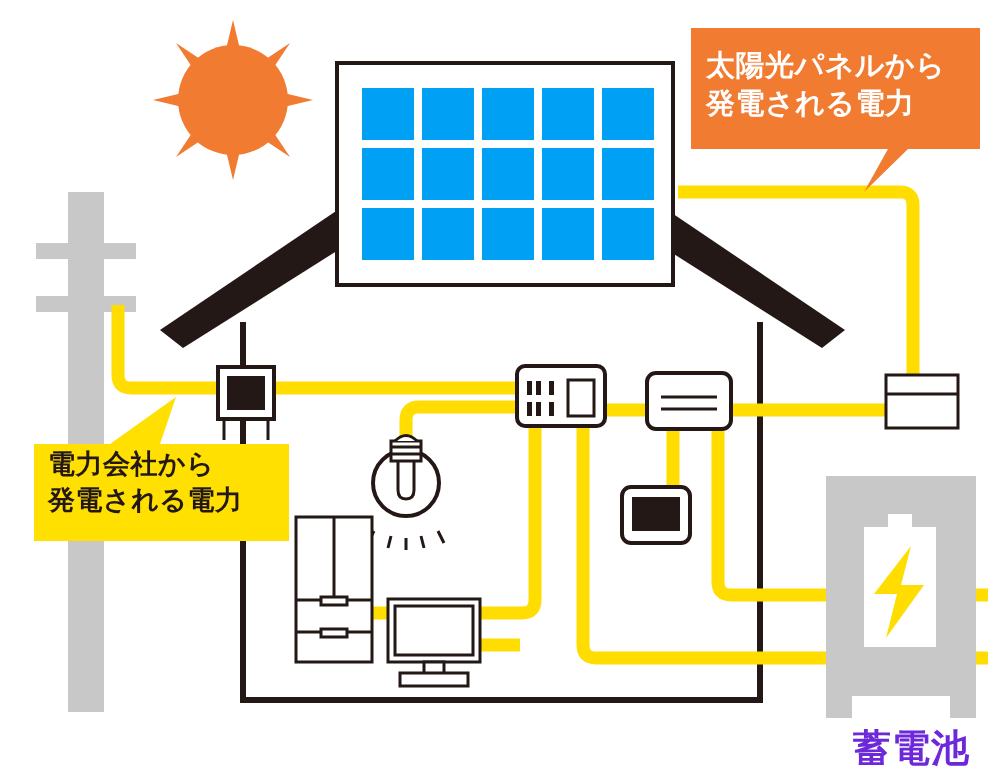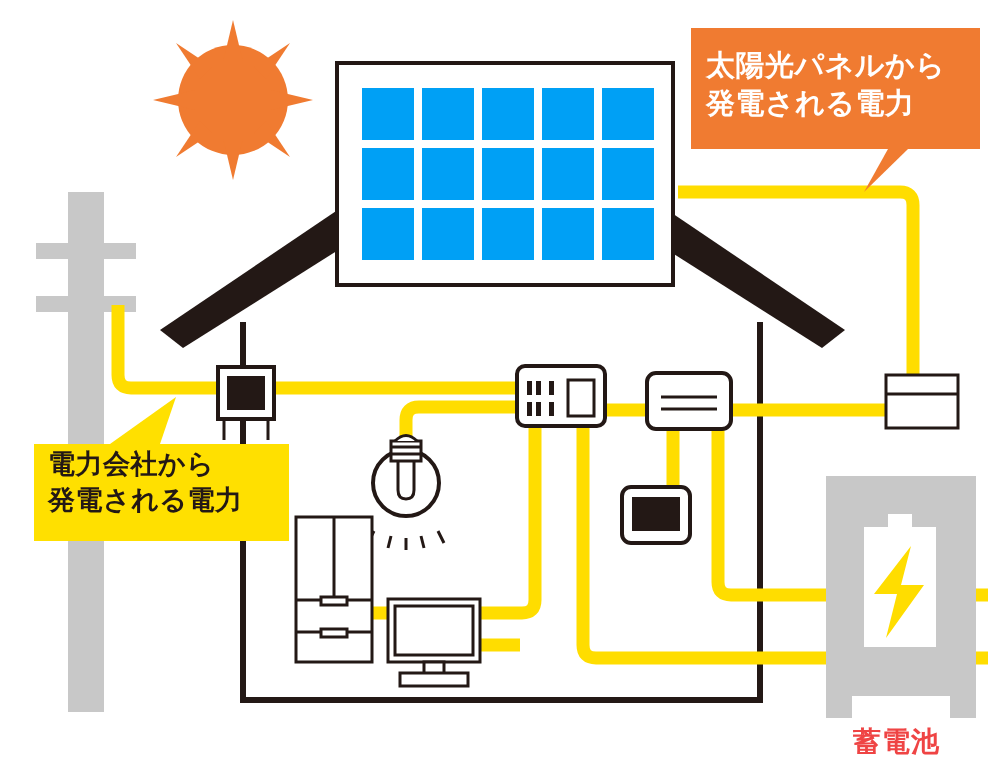--- a/index.html
+++ b/index.html
@@ -43,23 +43,23 @@
     left: 48px;
     top: 447px;
     font-size: 27px;
     color: #231815;
     line-height: 1.32;
   }
   #battery-caption {
     position: absolute;
     left: 853px;
     top: 723px;
-    font-size: 28px;
+    font-size: 38px;
     font-weight: bold;
-    color: #ef4444;
+    color: #6d28d9;
     letter-spacing: 1px;
     white-space: pre;
   }
 </style>
 </head>
 <body>
 
 <div id="stage">
 
   <svg id="scene" viewBox="0 0 1000 778" xmlns="http://www.w3.org/2000/svg">

